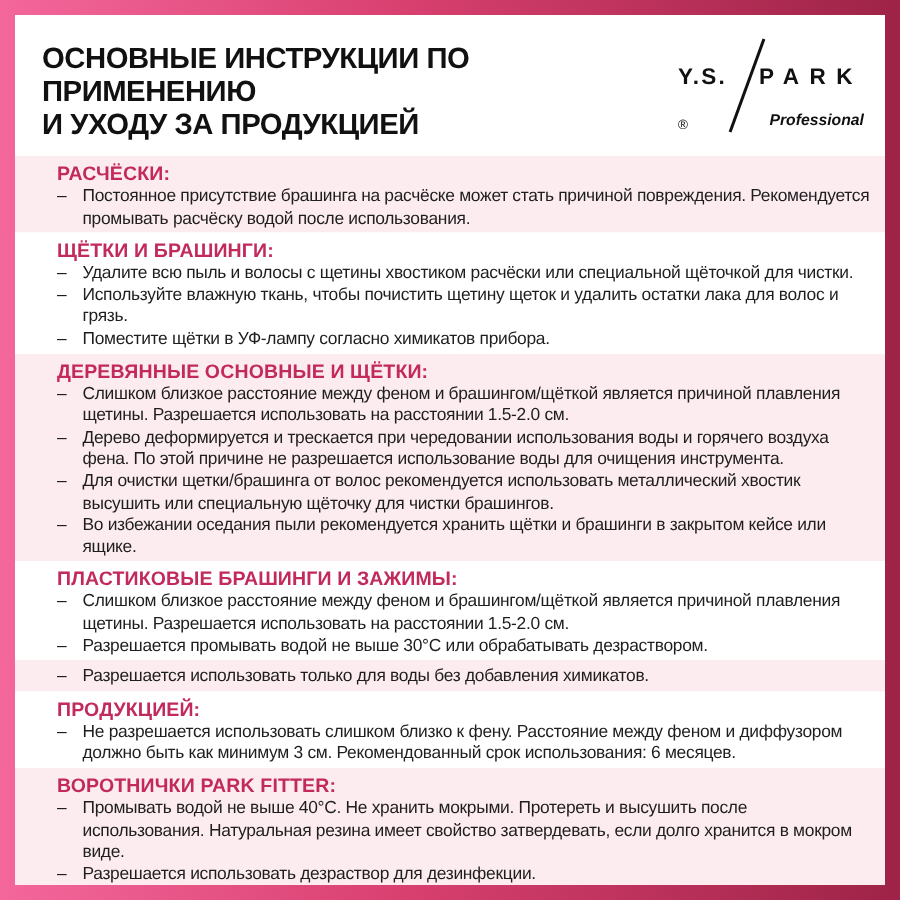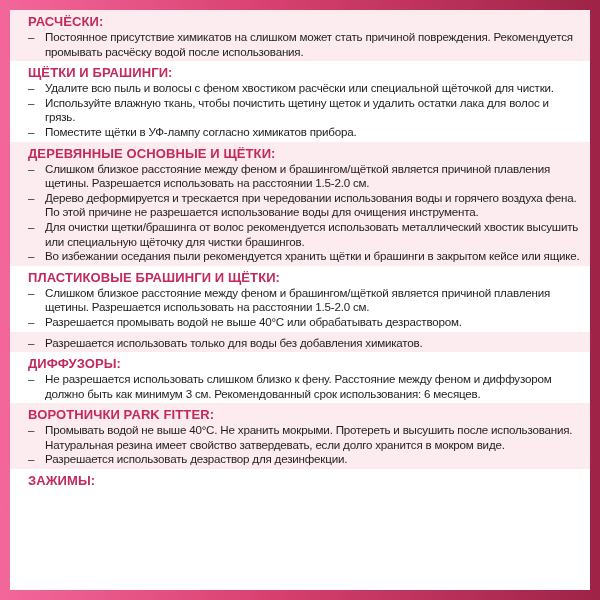--- a/index.html
+++ b/index.html
@@ -24,49 +24,62 @@
     line-height:1.13;letter-spacing:-0.3px;
   }
   
   .logo{position:relative;width:128px;height:58px;flex:none;margin-top:2px;}
   .logo-ys{position:absolute;left:4px;top:13px;font-weight:bold;font-size:15px;letter-spacing:1.5px;color:#111;}
   .logo-park{position:absolute;left:58px;top:13px;font-weight:bold;font-size:15px;letter-spacing:7px;color:#111;white-space:nowrap;}
   .logo-slash{position:absolute;left:49px;top:-6px;width:2px;height:66px;background:#111;transform:rotate(20deg);}
   .logo-prof{position:absolute;right:0px;bottom:2px;font-size:10.5px;font-weight:bold;font-style:italic;color:#111;}
   .logo-reg{position:absolute;left:4px;bottom:0px;font-size:9px;color:#111;}
   
-  .sec{padding:4px 8px 2px 18px;background:#ffffff;}
+  .sec{padding:4px 8px 2px 28px;background:#ffffff;}
   .sec.pink{background:#fcebef;}
   .sec-head{
     color:#c32a5c;font-weight:bold;font-size:13px;line-height:15px;
     margin:0 0 1px 0;letter-spacing:0.1px;
   }
   .item{display:flex;font-size:11.6px;line-height:14.6px;color:#1e1e1e;letter-spacing:-0.2px;}
   .dash{width:17px;flex:none;}
   .itext{flex:1;}
 </style>
 </head>
 <body>
 
 <div class="sheet">
 
+  <div class="header">
+    <div class="title">
+      <div>ОСНОВНЫЕ ИНСТРУКЦИИ ПО ПРИМЕНЕНИЮ</div>
+      <div>И УХОДУ ЗА ПРОДУКЦИЕЙ</div>
+    </div>
+    <div class="logo">
+      <div class="logo-slash"></div>
+      <span class="logo-ys">Y.S.</span>
+      <span class="logo-park">PARK</span>
+      <span class="logo-prof">Professional</span>
+      <span class="logo-reg">®</span>
+    </div>
+  </div>
 
   <div class="sec pink">
     <h2 class="sec-head">РАСЧЁСКИ:</h2>
     <div class="item">
       <span class="dash">–</span>
-      <span class="itext">Постоянное присутствие химикатов на слишком может стать причиной повреждения. Рекомендуется промывать расчёску водой после использования.</span>
+      <span class="itext">Постоянное присутствие брашинга на расчёске может стать причиной повреждения. Рекомендуется промывать расчёску водой после использования.</span>
     </div>
   </div>
 
   <div class="sec">
     <h2 class="sec-head">ЩЁТКИ И БРАШИНГИ:</h2>
     <div class="item">
       <span class="dash">–</span>
-      <span class="itext">Удалите всю пыль и волосы с феном хвостиком расчёски или специальной щёточкой для чистки.</span>
+      <span class="itext">Удалите всю пыль и волосы с щетины хвостиком расчёски или специальной щёточкой для чистки.</span>
     </div>
     <div class="item">
       <span class="dash">–</span>
       <span class="itext">Используйте влажную ткань, чтобы почистить щетину щеток и удалить остатки лака для волос и грязь.</span>
     </div>
     <div class="item">
       <span class="dash">–</span>
       <span class="itext">Поместите щётки в УФ-лампу согласно химикатов прибора.</span>
     </div>
   </div>
@@ -85,40 +98,40 @@
       <span class="dash">–</span>
       <span class="itext">Для очистки щетки/брашинга от волос рекомендуется использовать металлический хвостик высушить или специальную щёточку для чистки брашингов.</span>
     </div>
     <div class="item">
       <span class="dash">–</span>
       <span class="itext">Во избежании оседания пыли рекомендуется хранить щётки и брашинги в закрытом кейсе или ящике.</span>
     </div>
   </div>
 
   <div class="sec">
-    <h2 class="sec-head">ПЛАСТИКОВЫЕ БРАШИНГИ И ЩЁТКИ:</h2>
+    <h2 class="sec-head">ПЛАСТИКОВЫЕ БРАШИНГИ И ЗАЖИМЫ:</h2>
     <div class="item">
       <span class="dash">–</span>
       <span class="itext">Слишком близкое расстояние между феном и брашингом/щёткой является причиной плавления щетины. Разрешается использовать на расстоянии 1.5-2.0 см.</span>
     </div>
     <div class="item">
       <span class="dash">–</span>
-      <span class="itext">Разрешается промывать водой не выше 40°C или обрабатывать дезраствором.</span>
+      <span class="itext">Разрешается промывать водой не выше 30°C или обрабатывать дезраствором.</span>
     </div>
   </div>
 
   <div class="sec pink">
     <div class="item">
       <span class="dash">–</span>
       <span class="itext">Разрешается использовать только для воды без добавления химикатов.</span>
     </div>
   </div>
 
   <div class="sec">
-    <h2 class="sec-head">ДИФФУЗОРЫ:</h2>
+    <h2 class="sec-head">ПРОДУКЦИЕЙ:</h2>
     <div class="item">
       <span class="dash">–</span>
       <span class="itext">Не разрешается использовать слишком близко к фену. Расстояние между феном и диффузором должно быть как минимум 3 см. Рекомендованный срок использования: 6 месяцев.</span>
     </div>
   </div>
 
   <div class="sec pink">
     <h2 class="sec-head">ВОРОТНИЧКИ PARK FITTER:</h2>
     <div class="item">
       <span class="dash">–</span>

